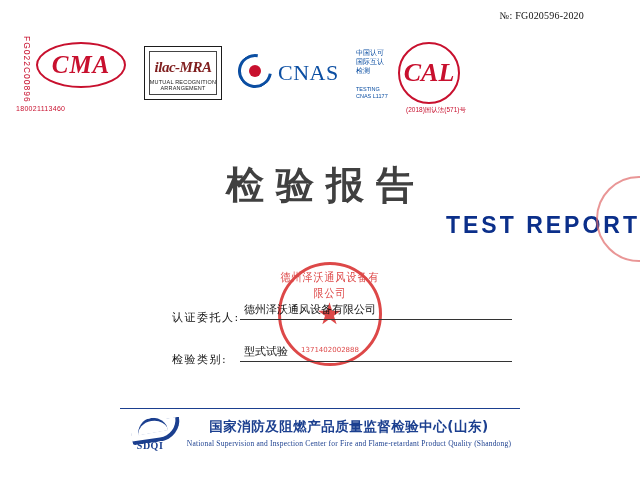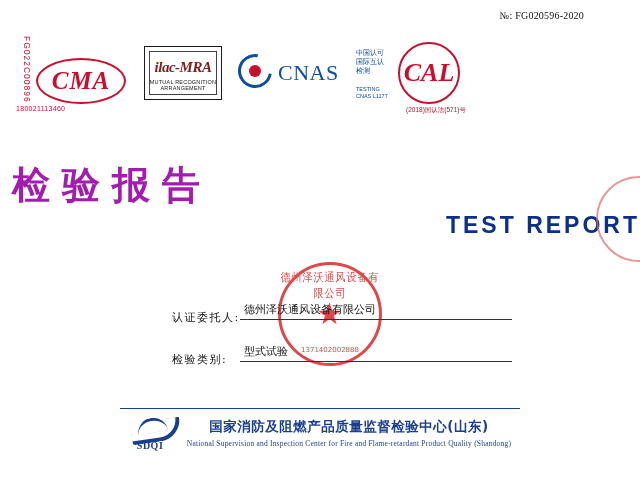--- a/index.html
+++ b/index.html
@@ -53,21 +53,21 @@
     position: absolute;
     top: 40px;
     left: 36px;
     width: 430px;
     height: 70px;
   }
   
   .cma {
     position: absolute;
     left: 0;
-    top: 18px;
+    top: 2px;
     width: 92px;
     height: 48px;
   }
   .cma-ellipse {
     position: absolute;
     left: 0; top: 0;
     width: 90px;
     height: 46px;
     border: 2.5px solid #c8102e;
     border-radius: 50%;
@@ -226,24 +226,24 @@
     text-align: center;
     font-size: 6.5px;
     color: #c8102e;
   }
   
   .title-cn {
     position: absolute;
     top: 160px;
     left: 0;
     width: 640px;
-    text-align: left;
+    text-align: center;
     font-size: 38px;
     font-weight: bold;
-    color: #a21caf;
+    color: #404040;
     letter-spacing: 12px;
     text-indent: 12px;
     font-family: "DejaVu Sans", sans-serif;
   }
   .title-en {
     position: absolute;
     top: 212px;
     left: 0;
     width: 640px;
     text-align: right;

